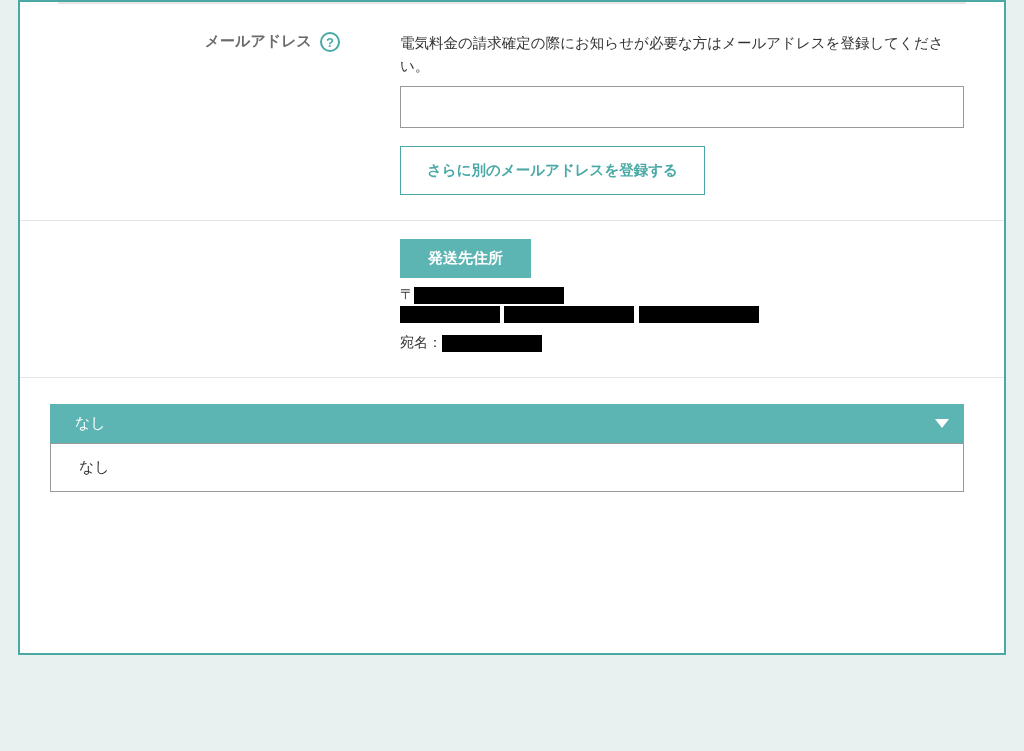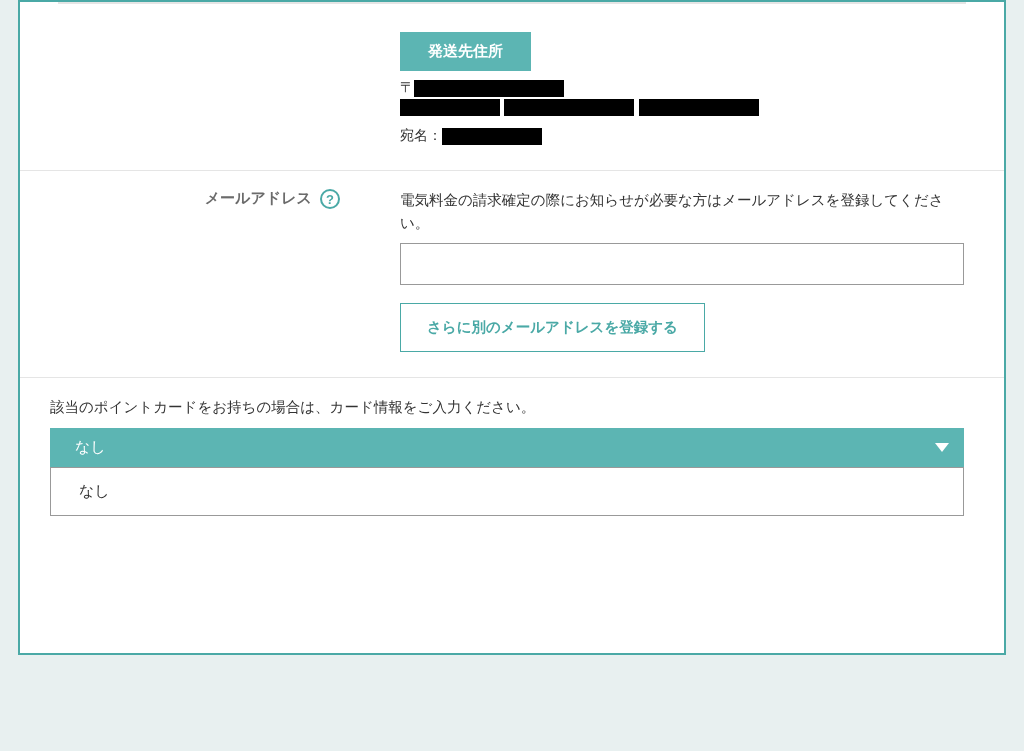--- a/index.html
+++ b/index.html
@@ -177,56 +177,55 @@
       margin: 0 38px 10px 38px;
     }
   </style>
 </head>
 <body>
 
 <div class="container">
   <div class="top-border-line"></div>
 
   <div class="section with-border">
+    <div class="label-col">
+      <span>メールアドレス</span>
+      <span class="help-icon">?</span>
+    </div>
+    <div class="content-col">
+      <div class="helper-text">電気料金の請求確定の際にお知らせが必要な方はメールアドレスを登録してください。</div>
+      <input type="text" class="text-input" style="">
+      <div>
+        <button class="add-email-btn">さらに別のメールアドレスを登録する</button>
+      </div>
+    </div>
+  </div>
+
+  <div class="section with-border">
     <div class="label-col"></div>
     <div class="content-col">
       <span class="badge">発送先住所</span>
       <div class="redacted-block">
         <div class="postal-line">
           <span>〒</span>
           <span class="redact r1"></span>
         </div>
         <div class="redact r2"></div>
         <div class="redact r3"></div>
         <div class="redact r4"></div>
         <div class="name-line">
           <span>宛名：</span>
           <span class="redact r2"></span>
         </div>
       </div>
     </div>
   </div>
 
-  <div class="section with-border">
-    <div class="label-col">
-      <span>メールアドレス</span>
-      <span class="help-icon">?</span>
-    </div>
-    <div class="content-col">
-      <div class="helper-text">電気料金の請求確定の際にお知らせが必要な方はメールアドレスを登録してください。</div>
-      <input type="text" class="text-input" style="">
-      <div>
-        <button class="add-email-btn">さらに別のメールアドレスを登録する</button>
-      </div>
-    </div>
-  </div>
-
   <div class="section">
     <div class="content-col">
-      <div class="helper-text">該当のポイントカードをお持ちの場合は、カード情報をご入力ください。</div>
       <div class="select-wrap">
         <div class="select-box">
           <span>なし</span>
           <span class="chevron"></span>
         </div>
         <div class="dropdown">
           <div class="dropdown-option">なし</div>
         </div>
       </div>
     </div>

